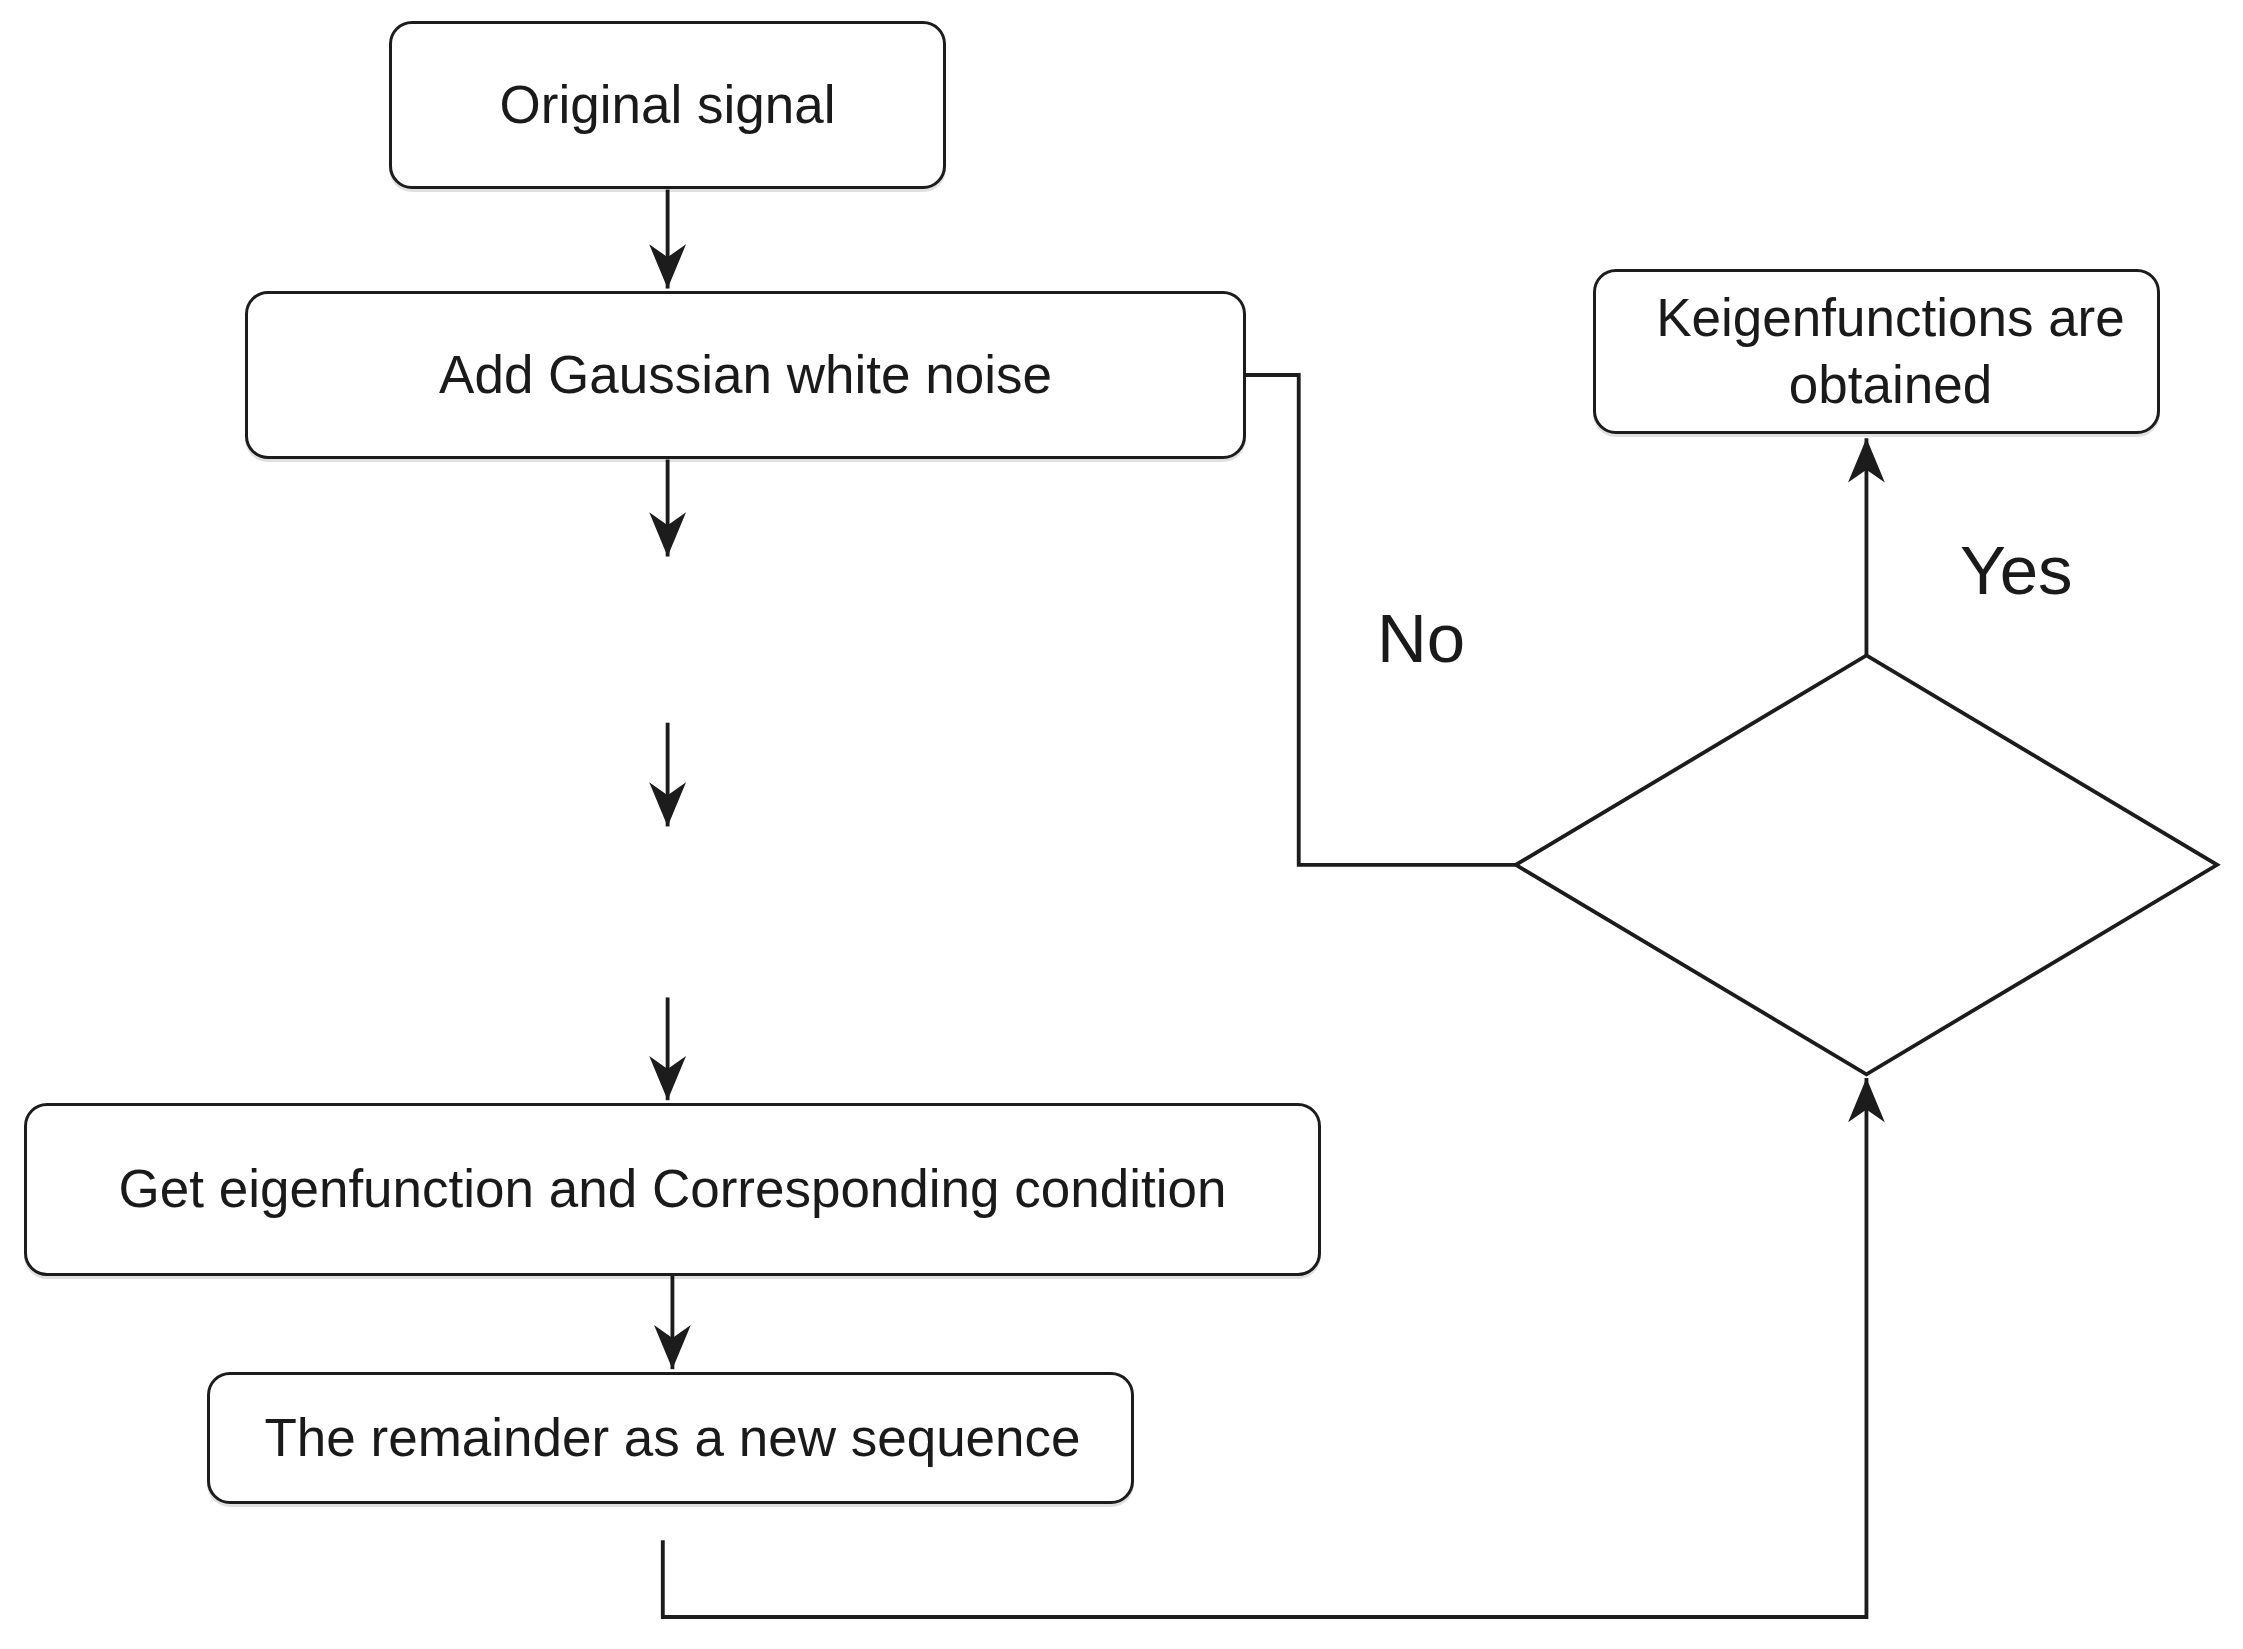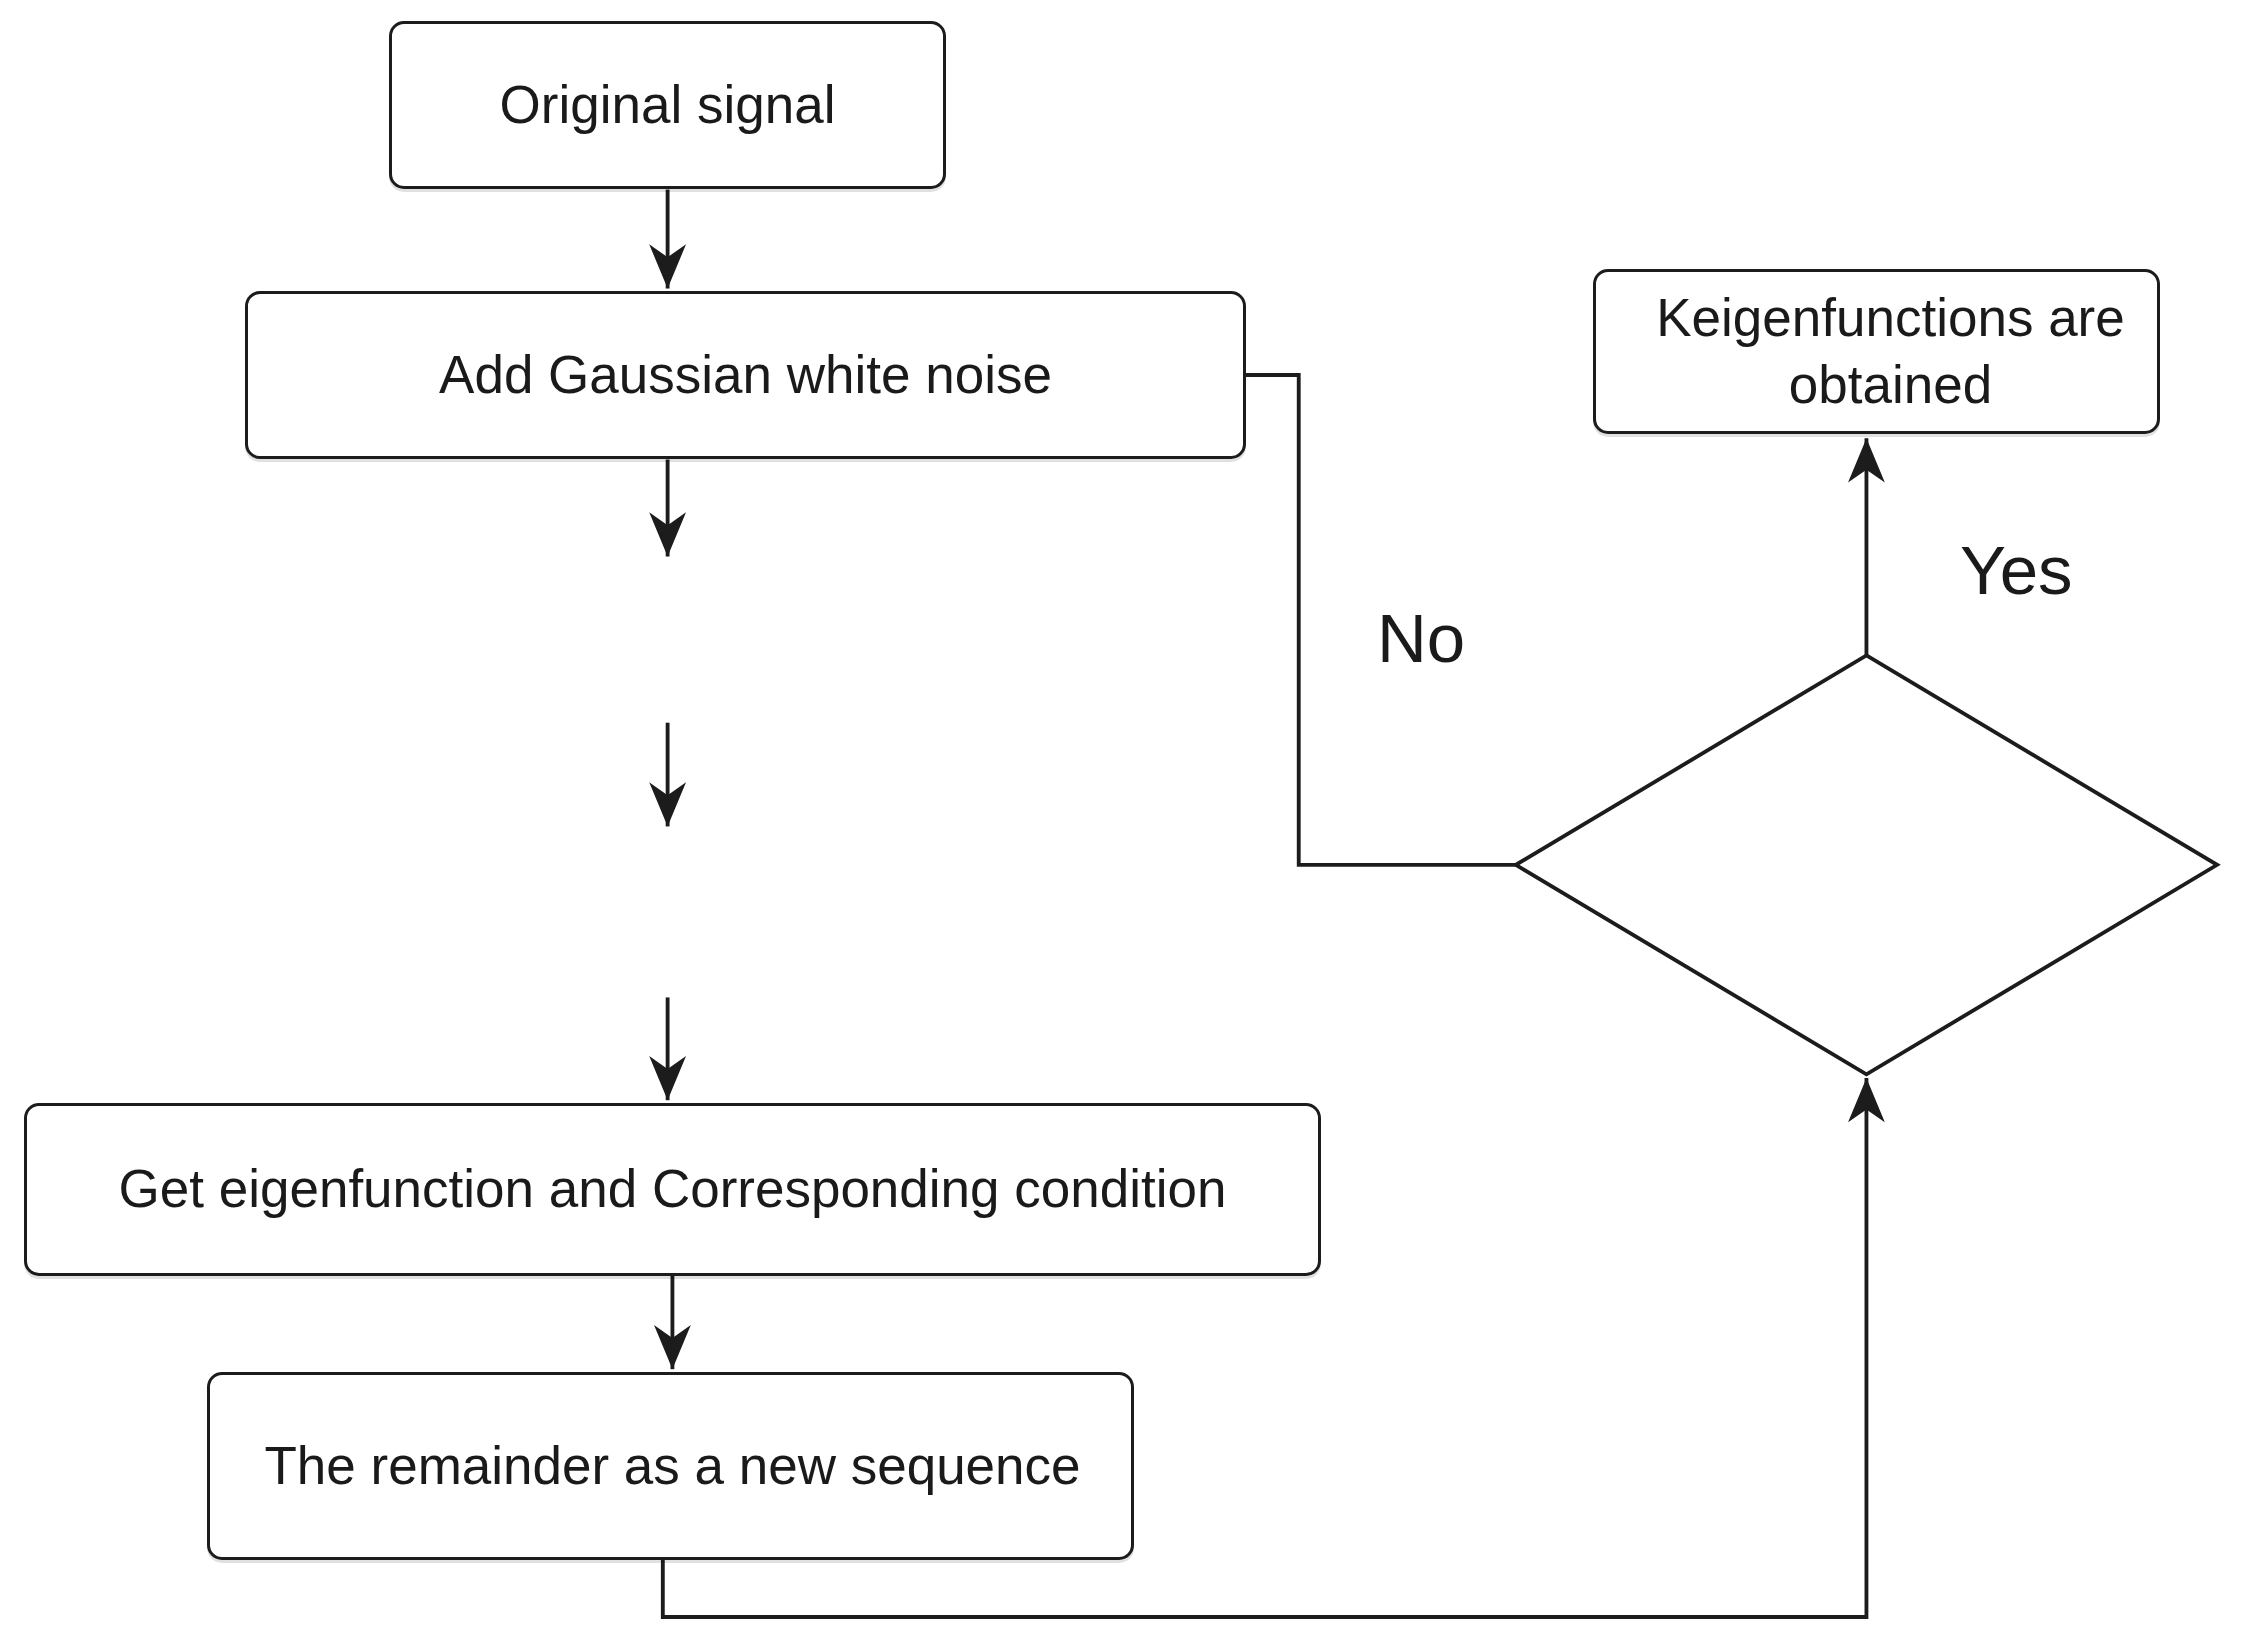--- a/index.html
+++ b/index.html
@@ -30,21 +30,21 @@
   }
   .diamond-shape {
     fill: #ffffff;
     stroke: #1c1c1c;
     stroke-width: 4;
   }
   .node {
     position: absolute;
     box-sizing: border-box;
     border: 3.8px solid #1c1c1c;
-    border-radius: 15px;
+    border-radius: 23px;
     background: #ffffff;
     display: flex;
     align-items: center;
     justify-content: center;
     text-align: center;
     font-size: 53px;
     line-height: 1.25;
     padding: 7.7px 19px;
     box-shadow: 0 2.9px 0 rgba(0,0,0,0.12);
   }
@@ -89,21 +89,21 @@
   </svg>
 
   <div class="node" style="left:389px; top:21px; width:557px; height:168px;">Original signal</div>
 
   <div class="node" style="left:245px; top:291px; width:1001px; height:168px;">Add Gaussian white noise</div>
 
 
 
   <div class="node" style="left:24px; top:1103px; width:1297px; height:173px;">Get eigenfunction and Corresponding condition</div>
 
-  <div class="node" style="left:207px; top:1372px; width:927px; height:188px;padding-left:23px;">The remainder as a new sequence</div>
+  <div class="node" style="left:207px; top:1372px; width:927px; height:132px;padding-left:23px;">The remainder as a new sequence</div>
 
   <div class="node" style="left:1593px; top:269px; width:567px; height:165px;padding-left:47px;">Keigenfunctions are obtained</div>
 
 
   <div class="edge-label" style="left:1943px; top:536px;margin-left:17px;">Yes</div>
 
   <div class="edge-label" style="left:1377px; top:560px;margin-top:44px;">No</div>
 
 </div>
 

